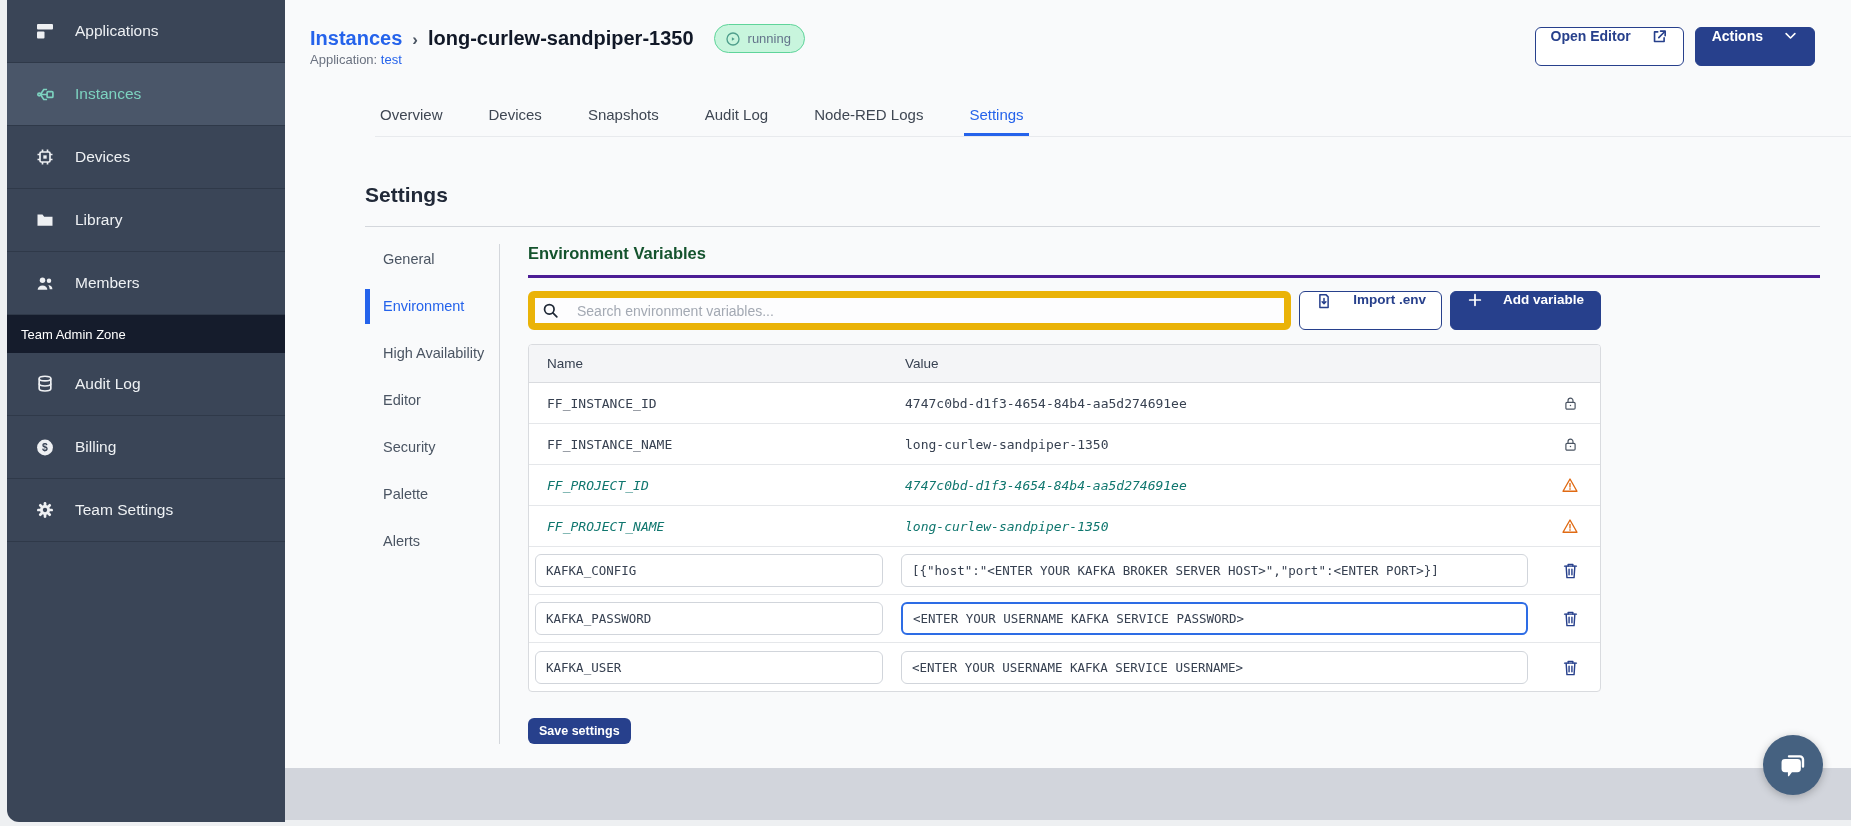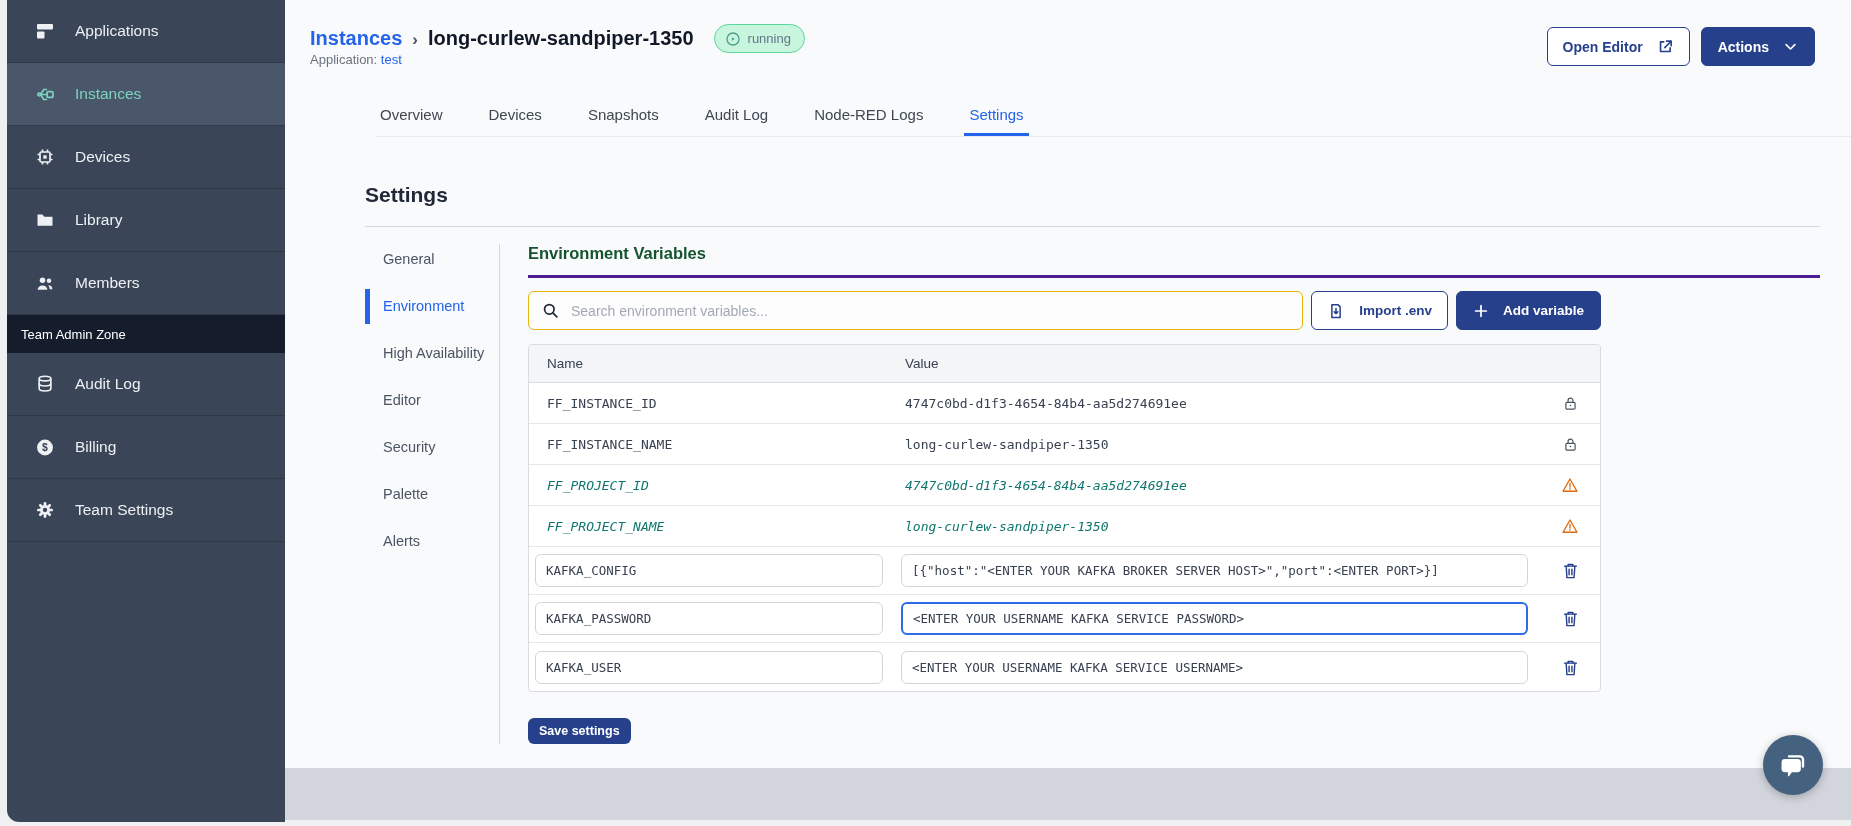--- a/index.html
+++ b/index.html
@@ -44,21 +44,21 @@
   .crumb-current { color:#111827; font-size:20px; font-weight:bold; }
   .badge-running {
     margin-left:10px; display:inline-flex; align-items:center; gap:7px;
     background:#c8f5dd; border:1px solid #5fd49a; border-radius:15px;
     height:29px; padding:0 13px 0 10px; font-size:13px; color:#64748b;
   }
   .app-line { position:absolute; left:25px; top:52px; font-size:13px; color:#6b7280; }
   .app-line a { color:#2563eb; text-decoration:none; cursor:pointer; }
 
   .top-buttons { position:absolute; top:27px; right:36px; display:flex; gap:11px; }
-  .btn { border-radius:6px; font-size:14px; font-weight:bold; display:inline-flex; align-items:center; gap:14px; cursor:pointer; }
+  .btn { border-radius:6px; font-size:14px; font-weight:bold; display:inline-flex; gap:20px; cursor:pointer; }
   .btn-outline { background:#ffffff; border:1.5px solid #27408c; color:#27408c; height:39px; padding:0 15px; }
   .btn-navy { background:#27408c; border:1.5px solid #27408c; color:#ffffff; height:39px; padding:0 16px; }
 
   
   .tabs { position:absolute; left:90px; right:0; top:106px; display:flex; gap:36px; border-bottom:1px solid #e8eaed; }
   .tab { font-size:15px; color:#3f4753; padding:0 5px 13px; cursor:pointer; }
   .tab.active { color:#2563eb; box-shadow: inset 0 -3px 0 #2563eb; }
 
   
   .settings-title { position:absolute; left:80px; top:183px; font-size:21px; font-weight:bold; color:#212938; }
@@ -69,21 +69,21 @@
   .snav-item { font-size:14.5px; color:#4b5563; line-height:19px; padding-left:18px; margin-bottom:28px; cursor:pointer; width:120px; }
   .snav-item.active { color:#2563eb; border-left:5px solid #2563eb; padding:8px 0 8px 13px; margin:-8px 0 20px 0; }
 
   .panel { flex:1; margin-left:28px; }
   .panel-title { font-size:16.5px; font-weight:bold; color:#14532d; padding-bottom:12px; border-bottom:3px solid #4c1d95; }
 
   .toolbar { margin-top:13px; width:1073px; display:flex; gap:8px; }
   .search-wrap { position:relative; flex:1; }
   .search-wrap svg { position:absolute; left:13px; top:10px; }
   .search-input {
-    width:100%; height:39px; border:1px solid #eab308; border-radius:6px;
+    width:100%; height:39px; border:7px solid #eab308; border-radius:6px;
     background:#fdfdfe; padding:0 12px 0 42px; font-size:14px; color:#8b5cf6;
     font-family:"Liberation Sans", sans-serif; outline:none;
   }
   .search-input::placeholder { color:#a3a9b3; }
   .btn-sm { height:39px; font-size:13.5px; }
 
   
   .env-table { margin-top:14px; width:1073px; background:#ffffff; border:1px solid #d9dbdf; border-radius:4px; overflow:hidden; }
   .thead { display:flex; align-items:center; height:38px; background:#f4f5f7; border-bottom:1px solid #d9dbdf; font-size:13.5px; color:#374151; }
   .col-name { width:364px; padding-left:18px; }

